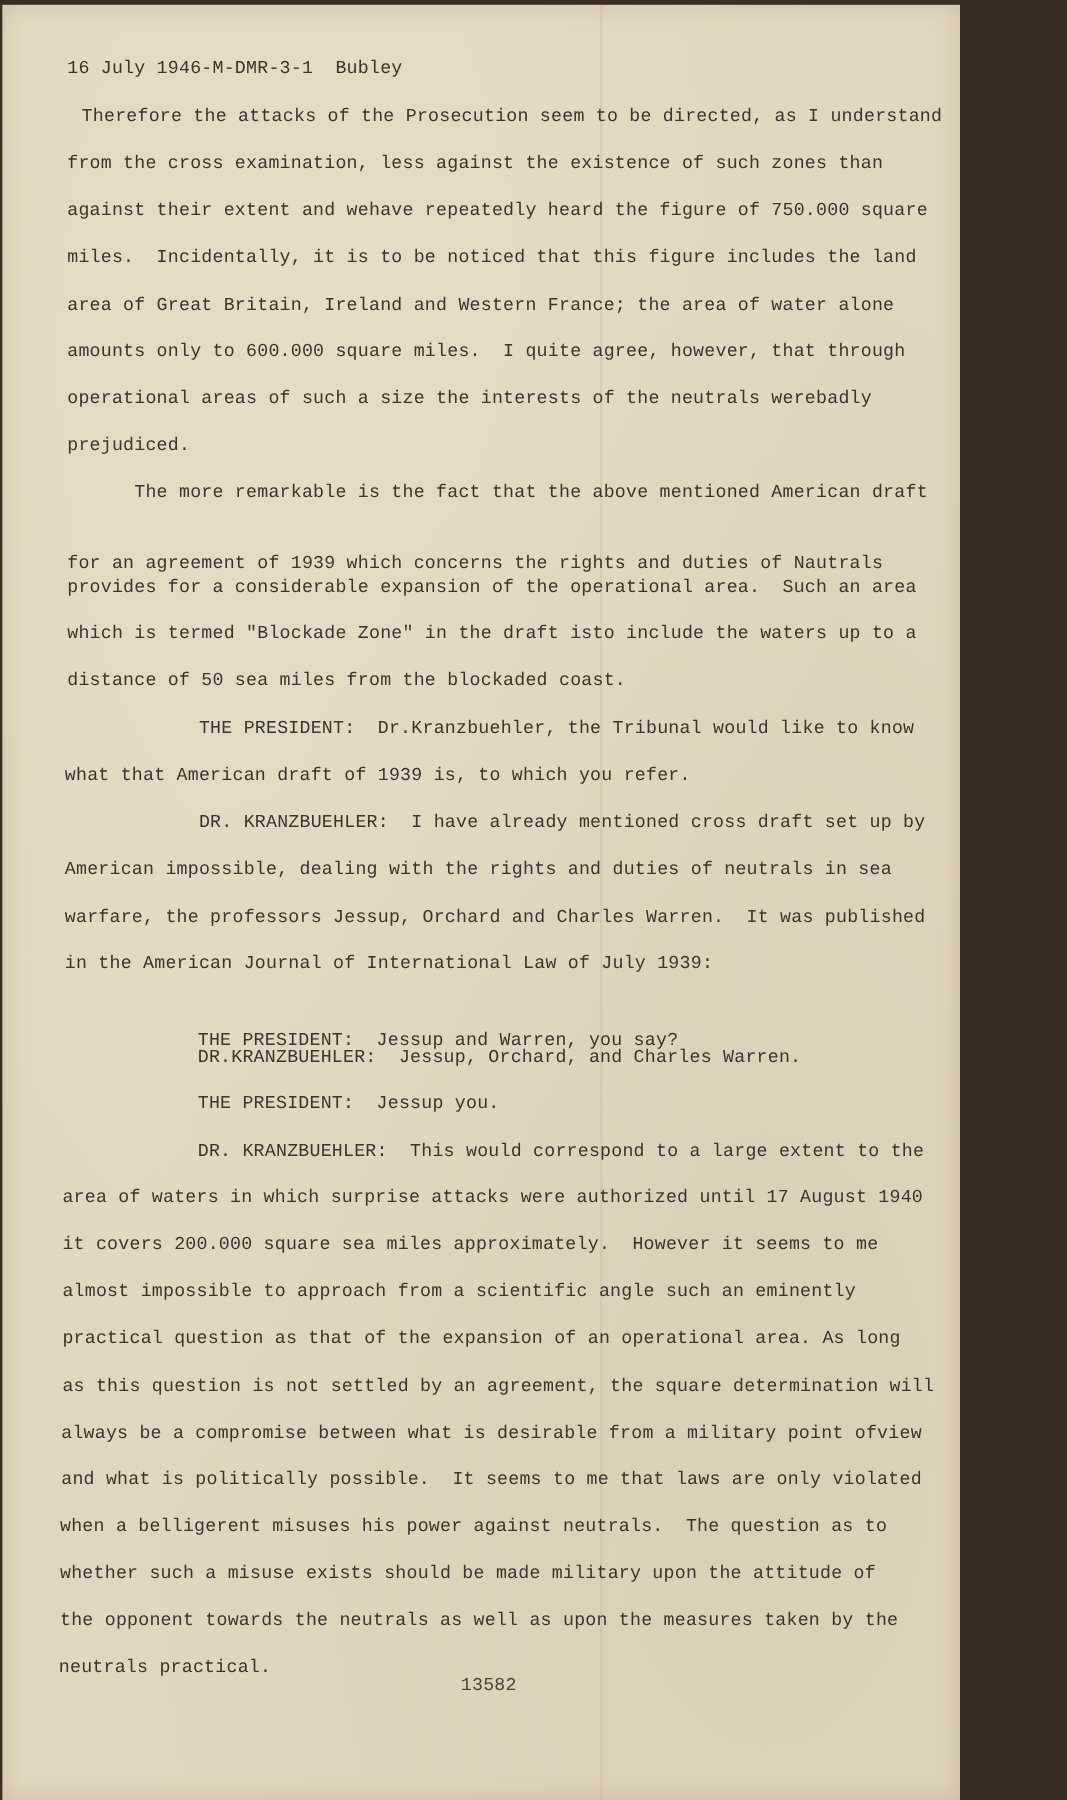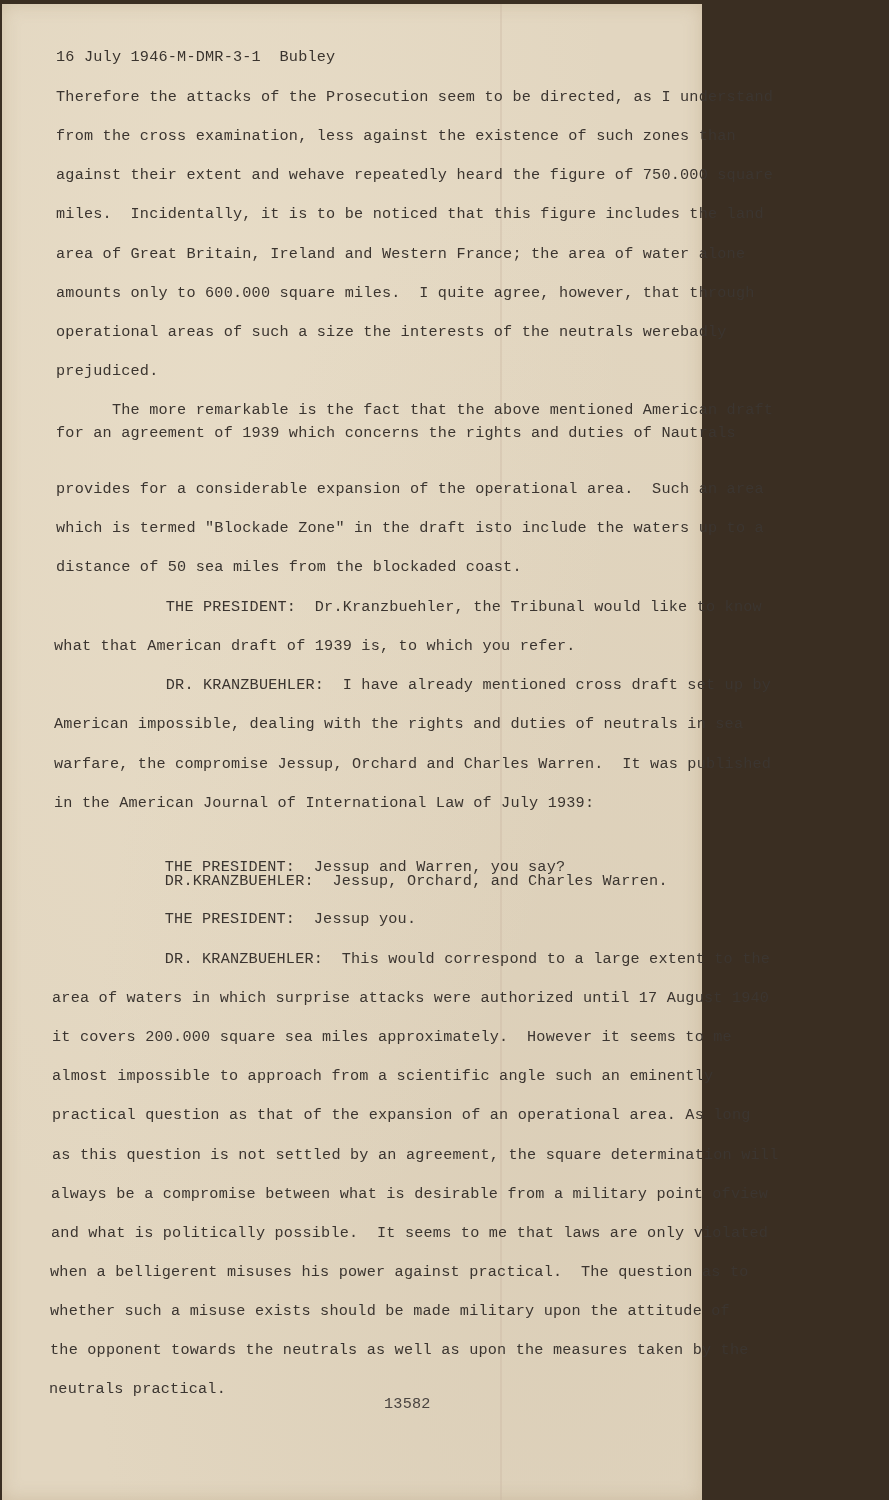--- a/index.html
+++ b/index.html
@@ -10,21 +10,21 @@
     body {
       width: 889px;
       height: 1500px;
       overflow: hidden;
       position: relative;
     }
     .page {
       position: absolute;
       left: 2px;
       top: 4px;
-      width: 700px;
+      width: 798px;
       height: 1496px;
       background: #e2d6c0;
       background-image:
         radial-gradient(ellipse at 30% 20%, rgba(240,230,210,0.35), rgba(0,0,0,0) 60%),
         radial-gradient(ellipse at 80% 80%, rgba(200,185,160,0.25), rgba(0,0,0,0) 60%);
       box-shadow: inset 0 0 18px rgba(150,120,80,0.25);
     }
     .fold {
       position: absolute;
       left: 498px;
@@ -47,50 +47,50 @@
   </style>
 </head>
 <body>
 
 <div class="page">
   <div class="fold"></div>
 
   <div class="text header">16 July 1946-M-DMR-3-1  Bubley</div>
 
   <div>
-    <div class="text" style="left:54px;top:86px">Therefore the attacks of the Prosecution seem to be directed, as I understand</div>
+    <div class="text" style="left:66px;top:86px">Therefore the attacks of the Prosecution seem to be directed, as I understand</div>
     <div class="text" style="left:54px;top:125px">from the cross examination, less against the existence of such zones than</div>
     <div class="text" style="left:54px;top:164px">against their extent and wehave repeatedly heard the figure of 750.000 square</div>
     <div class="text" style="left:54px;top:203px">miles.  Incidentally, it is to be noticed that this figure includes the land</div>
     <div class="text" style="left:54px;top:243px">area of Great Britain, Ireland and Western France; the area of water alone</div>
     <div class="text" style="left:54px;top:282px">amounts only to 600.000 square miles.  I quite agree, however, that through</div>
     <div class="text" style="left:54px;top:321px">operational areas of such a size the interests of the neutrals werebadly</div>
     <div class="text" style="left:54px;top:360px">prejudiced.</div>
     <div class="text" style="left:54px;top:399px">      The more remarkable is the fact that the above mentioned American draft</div>
-    <div class="text" style="left:54px;top:422px">for an agreement of 1939 which concerns the rights and duties of Nautrals</div>
+    <div class="text" style="left:54px;top:458px">for an agreement of 1939 which concerns the rights and duties of Nautrals</div>
     <div class="text" style="left:54px;top:478px">provides for a considerable expansion of the operational area.  Such an area</div>
     <div class="text" style="left:54px;top:517px">which is termed "Blockade Zone" in the draft isto include the waters up to a</div>
     <div class="text" style="left:54px;top:556px">distance of 50 sea miles from the blockaded coast.</div>
     <div class="text" style="left:52px;top:596px">            THE PRESIDENT:  Dr.Kranzbuehler, the Tribunal would like to know</div>
     <div class="text" style="left:52px;top:635px">what that American draft of 1939 is, to which you refer.</div>
     <div class="text" style="left:52px;top:674px">            DR. KRANZBUEHLER:  I have already mentioned cross draft set up by</div>
     <div class="text" style="left:52px;top:713px">American impossible, dealing with the rights and duties of neutrals in sea</div>
-    <div class="text" style="left:52px;top:753px">warfare, the compromise Jessup, Orchard and Charles Warren.  It was published</div>
+    <div class="text" style="left:52px;top:753px">warfare, the professors Jessup, Orchard and Charles Warren.  It was published</div>
     <div class="text" style="left:52px;top:792px">in the American Journal of International Law of July 1939:</div>
     <div class="text" style="left:51px;top:856px">            THE PRESIDENT:  Jessup and Warren, you say?</div>
     <div class="text" style="left:51px;top:870px">            DR.KRANZBUEHLER:  Jessup, Orchard, and Charles Warren.</div>
     <div class="text" style="left:51px;top:908px">            THE PRESIDENT:  Jessup you.</div>
     <div class="text" style="left:51px;top:948px">            DR. KRANZBUEHLER:  This would correspond to a large extent to the</div>
     <div class="text" style="left:50px;top:987px">area of waters in which surprise attacks were authorized until 17 August 1940</div>
     <div class="text" style="left:50px;top:1026px">it covers 200.000 square sea miles approximately.  However it seems to me</div>
     <div class="text" style="left:50px;top:1065px">almost impossible to approach from a scientific angle such an eminently</div>
     <div class="text" style="left:50px;top:1104px">practical question as that of the expansion of an operational area. As long</div>
     <div class="text" style="left:50px;top:1144px">as this question is not settled by an agreement, the square determination will</div>
     <div class="text" style="left:49px;top:1183px">always be a compromise between what is desirable from a military point ofview</div>
     <div class="text" style="left:49px;top:1222px">and what is politically possible.  It seems to me that laws are only violated</div>
-    <div class="text" style="left:48px;top:1261px">when a belligerent misuses his power against practical.  The question as to</div>
+    <div class="text" style="left:48px;top:1261px">when a belligerent misuses his power against neutrals.  The question as to</div>
     <div class="text" style="left:48px;top:1300px">whether such a misuse exists should be made military upon the attitude of</div>
     <div class="text" style="left:48px;top:1339px">the opponent towards the neutrals as well as upon the measures taken by the</div>
     <div class="text" style="left:47px;top:1378px">neutrals practical.</div>
   </div>
 
   <div class="text pageno">13582</div>
 </div>
 
 </body></html>

